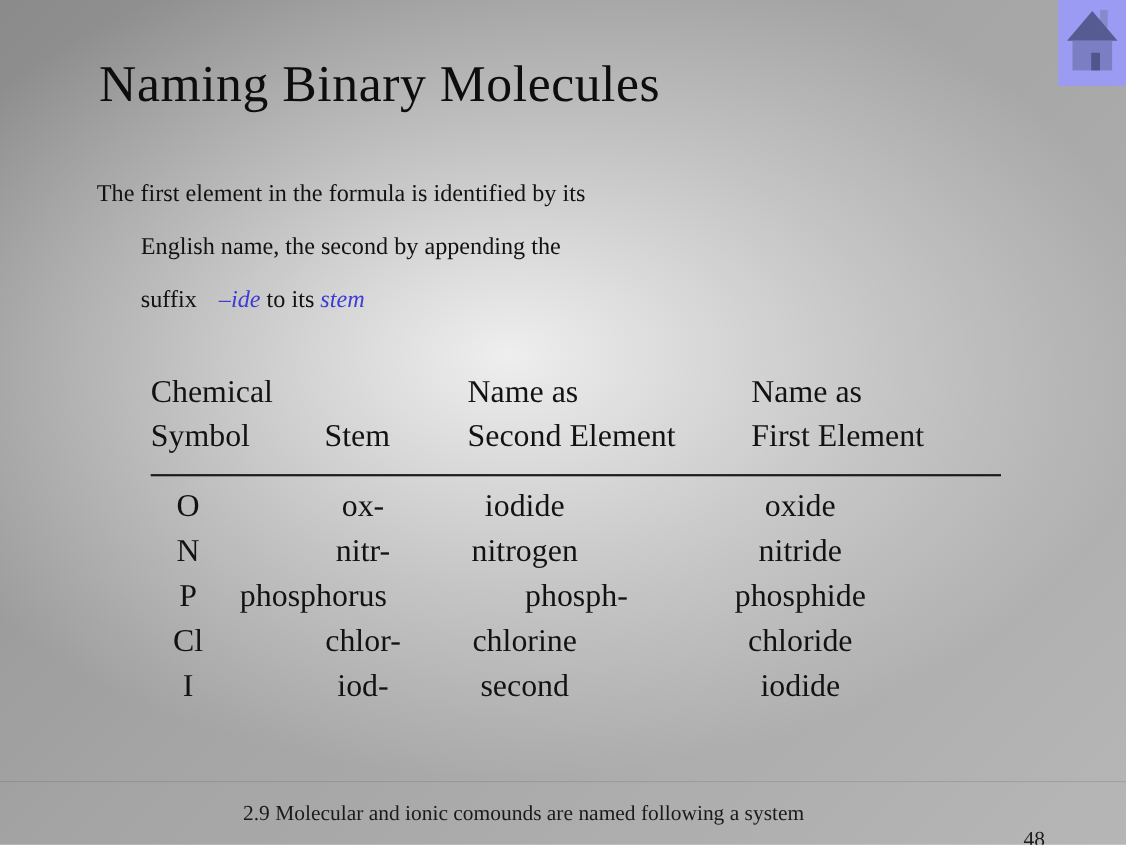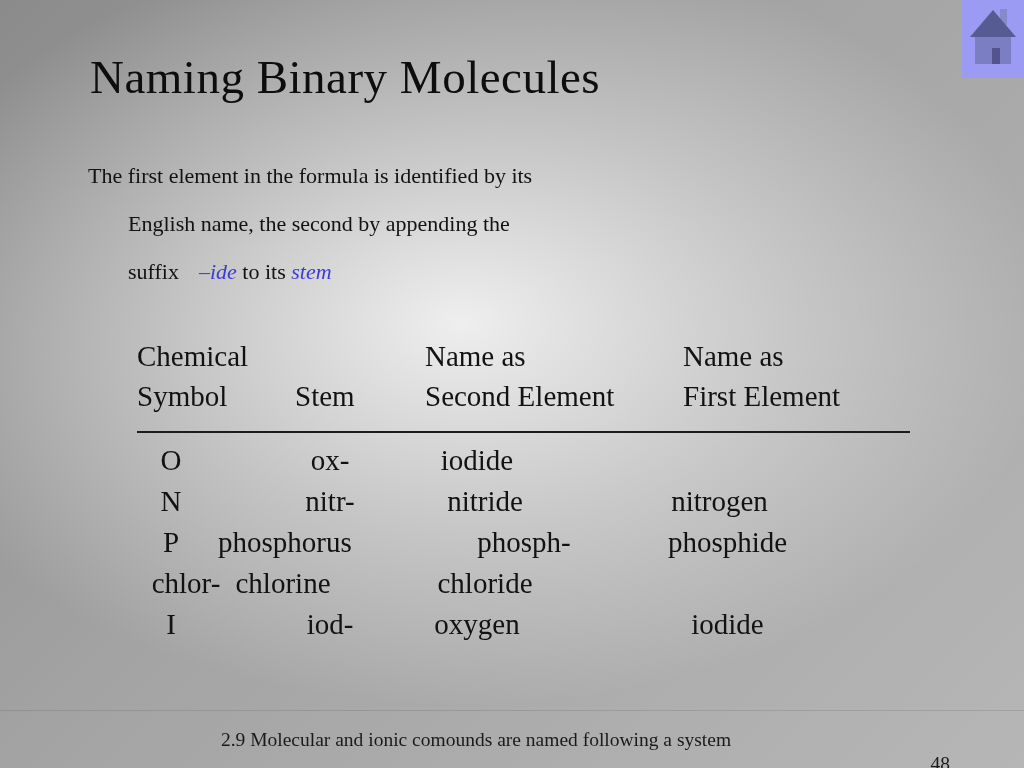--- a/index.html
+++ b/index.html
@@ -123,42 +123,44 @@
         <div class="hcell">Stem</div>
         <div class="hcell">Second Element</div>
         <div class="hcell">First Element</div>
       </div>
     </div>
     <div class="tbody">
       <div class="trow">
         <div class="tcell c1">O</div>
         <div class="tcell c2">ox-</div>
         <div class="tcell c3">iodide</div>
+        <div class="tcell c4">oxide</div>
       </div>
       <div class="trow">
         <div class="tcell c1">N</div>
         <div class="tcell c2">nitr-</div>
+        <div class="tcell c3">nitrogen</div>
         <div class="tcell c4">nitride</div>
-        <div class="tcell c3">nitrogen</div>
       </div>
       <div class="trow">
         <div class="tcell c1">P</div>
         <div class="tcell c3">phosphorus</div>
         <div class="tcell c2">phosph-</div>
         <div class="tcell c4">phosphide</div>
       </div>
       <div class="trow">
+        <div class="tcell c1">Cl</div>
         <div class="tcell c2">chlor-</div>
         <div class="tcell c3">chlorine</div>
         <div class="tcell c4">chloride</div>
       </div>
       <div class="trow">
         <div class="tcell c1">I</div>
         <div class="tcell c2">iod-</div>
-        <div class="tcell c3">oxygen</div>
+        <div class="tcell c3">second</div>
         <div class="tcell c4">iodide</div>
       </div>
     </div>
   </div>
 
   <div class="footer-divider"></div>
   <div class="footer">
     <div class="footer-text">2.9 Molecular and ionic comounds are named following a system</div>
     <div class="page-number">48</div>
   </div>

